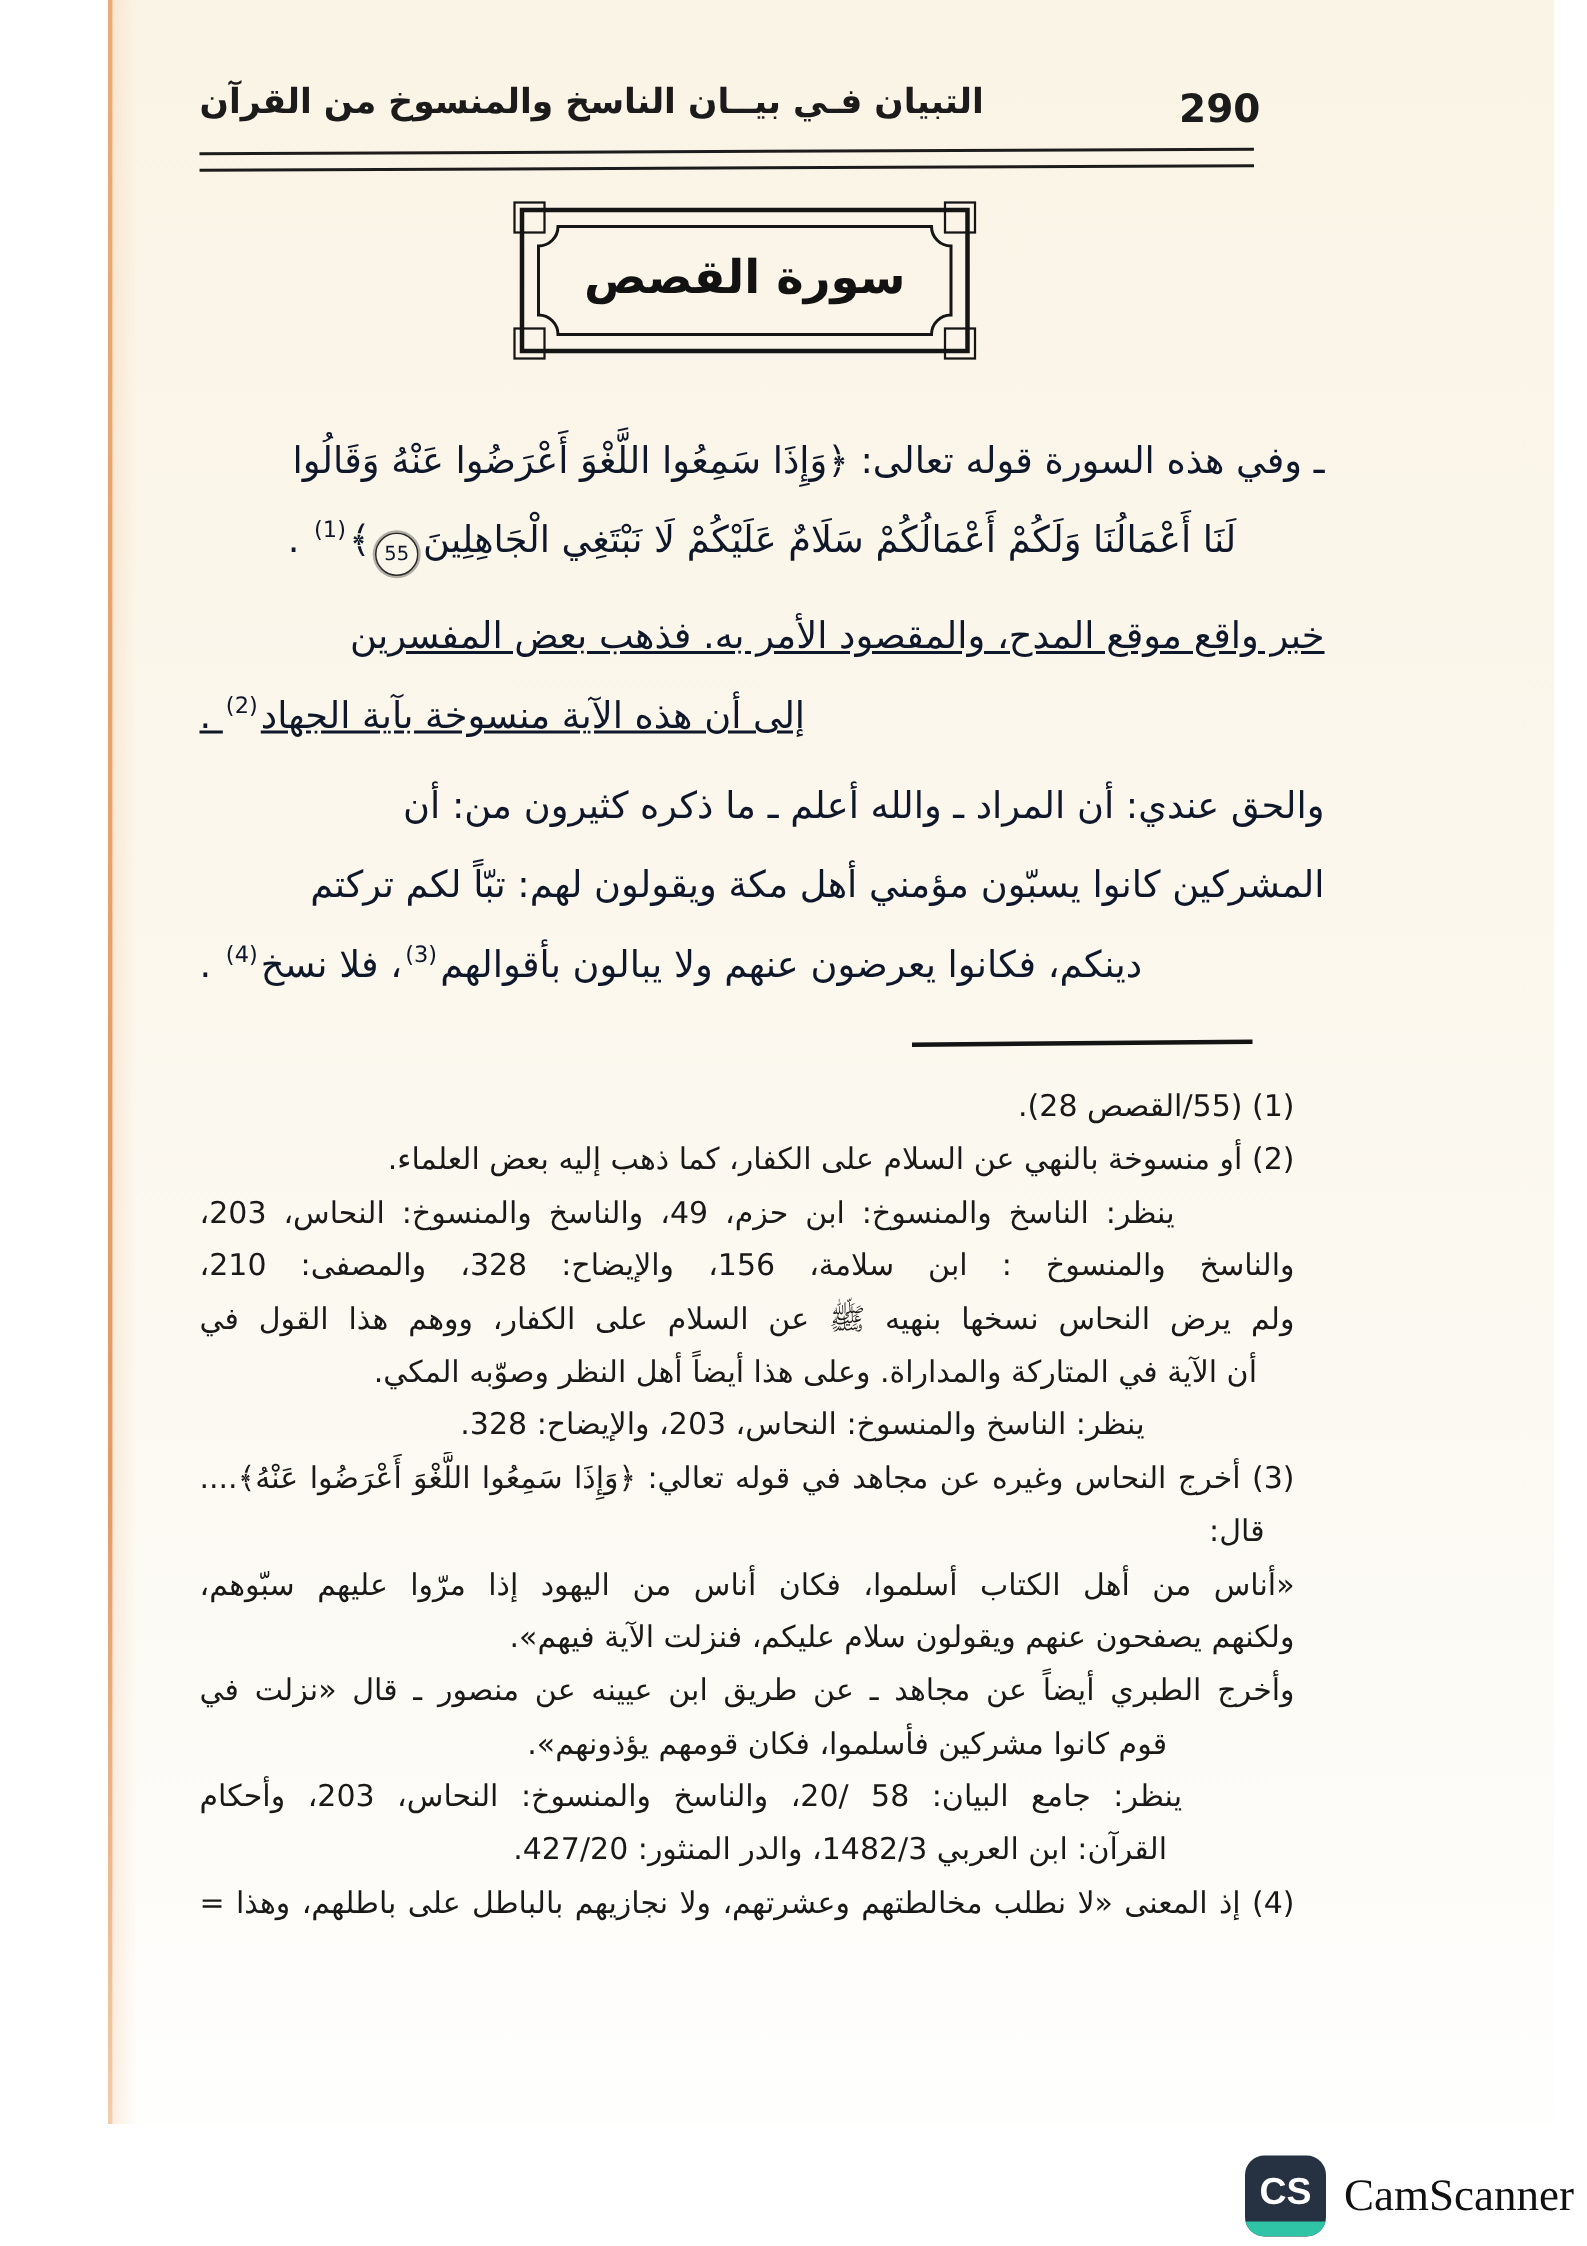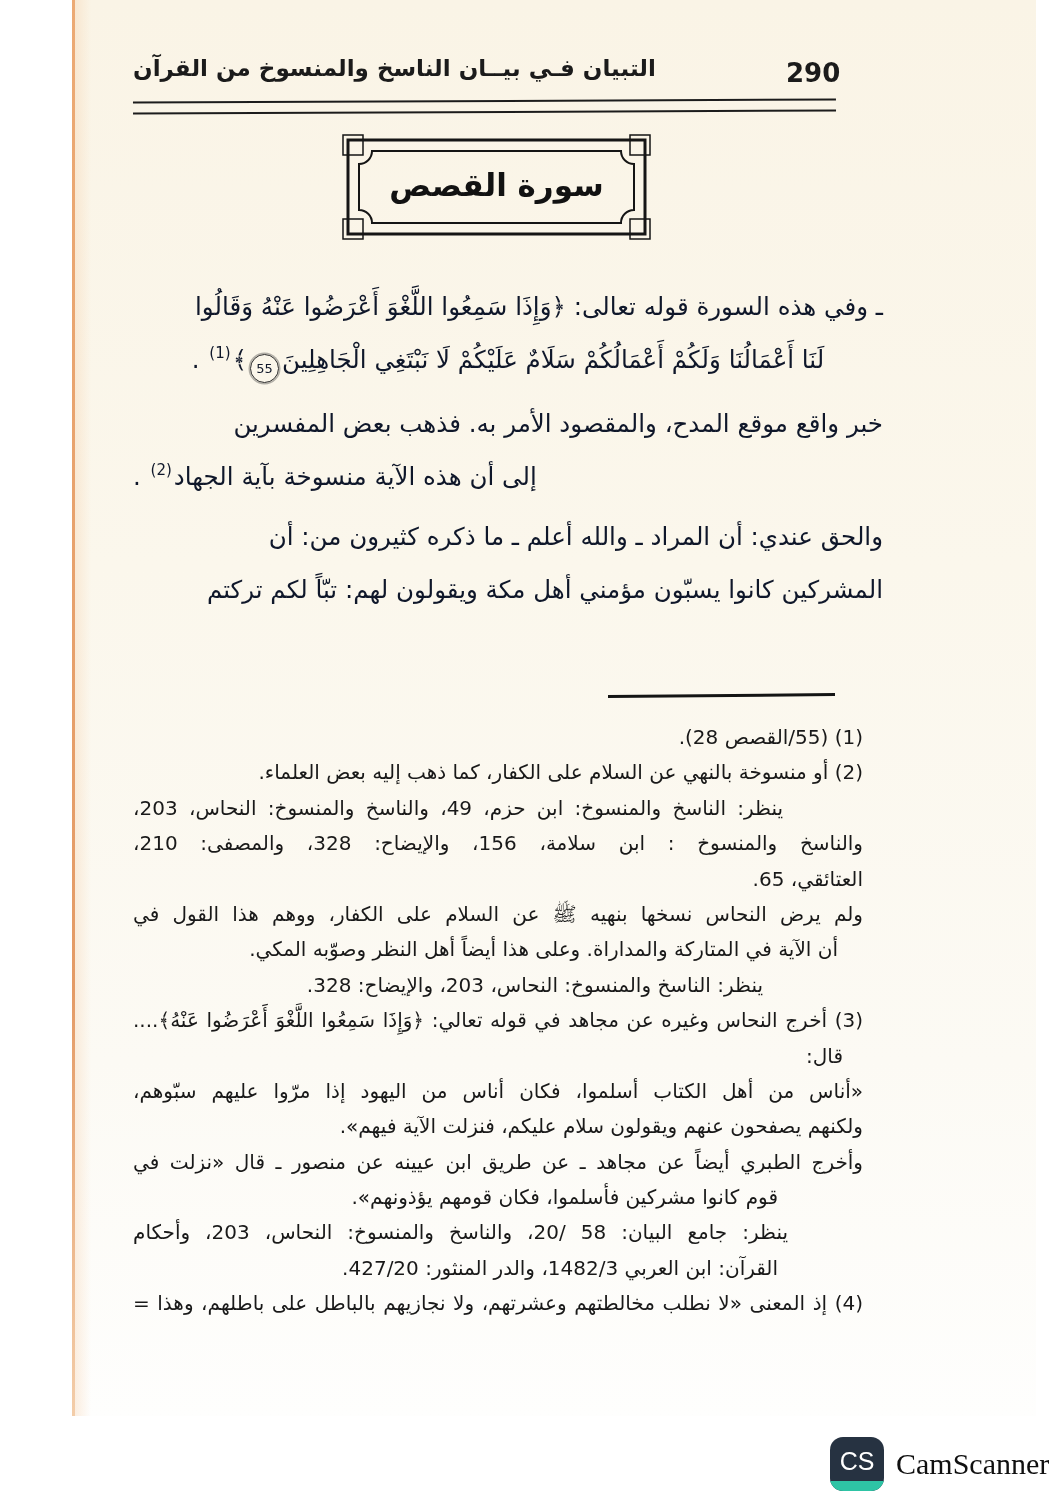--- a/index.html
+++ b/index.html
@@ -52,21 +52,21 @@
     font-size:31px;font-weight:bold;color:#121212;padding-bottom:4px;
   }
 
   
   .bodytext{position:absolute;left:155px;width:750px;font-size:24.5px;color:#0f172a;}
   .bodytext .line{height:53px;line-height:53px;white-space:nowrap;}
   .line.right{text-align:right;}
   .line.left{text-align:left;}
   .line.center{text-align:center;}
   .p1{top:280px;}
-  .p2{top:397px;}
+  .p2{top:397px;text-decoration:underline;}
   .p3{top:510px;}
   .fref{
     display:inline-block;font-size:15px;position:relative;top:-10px;margin:0 2px;
     letter-spacing:0;
   }
   .ayah-medallion{
     display:inline-flex;align-items:center;justify-content:center;
     width:27px;height:27px;border:1.5px solid #2a2a2a;border-radius:50%;
     box-shadow:0 0 0 1.5px rgba(40,40,40,.35);
     font-size:13px;line-height:1;vertical-align:-5px;margin:0 3px;
@@ -96,21 +96,21 @@
     display:flex;align-items:center;direction:ltr;
   }
   .cs-icon{
     width:54px;height:54px;border-radius:13px;background:#263241;
     position:relative;overflow:hidden;flex:0 0 auto;
   }
   .cs-icon .cs-letters{
     position:absolute;top:4px;left:0;right:0;height:40px;
     display:flex;align-items:center;justify-content:center;
     color:#ffffff;font-family:"Liberation Sans",sans-serif;
-    font-weight:normal;font-size:25px;letter-spacing:0px;
+    font-weight:bold;font-size:25px;letter-spacing:0px;
   }
   .cs-icon .cs-strip{
     position:absolute;left:0;right:0;bottom:0;height:10px;background:#2ec4a5;
   }
   .cs-label{
     margin-left:12px;font-family:"Liberation Serif",serif;
     font-size:30px;color:#101010;white-space:nowrap;
   }
 </style>
 </head>
@@ -152,30 +152,32 @@
   <div class="bodytext p2">
     <div class="line right">خبر واقع موقع المدح، والمقصود الأمر به. فذهب بعض المفسرين</div>
     <div class="line left">
       <span>إلى أن هذه الآية منسوخة بآية الجهاد</span><span class="fref">(2)</span><span> .</span>
     </div>
   </div>
 
   <div class="bodytext p3">
     <div class="line right">والحق عندي: أن المراد ـ والله أعلم ـ ما ذكره كثيرون من: أن</div>
     <div class="line right">المشركين كانوا يسبّون مؤمني أهل مكة ويقولون لهم: تبّاً لكم تركتم</div>
+    <div class="line left">
+      <span>دينكم، فكانوا يعرضون عنهم ولا يبالون بأقوالهم</span><span class="fref">(3)</span><span>، فلا نسخ</span><span class="fref">(4)</span><span> .</span>
+    </div>
   </div>
 
   <div class="fn-sep"></div>
 
   <div class="footnotes">
     <div class="fn-line">(1) (55/القصص 28).</div>
     <div class="fn-line">(2) أو منسوخة بالنهي عن السلام على الكفار، كما ذهب إليه بعض العلماء.</div>
     <div class="fn-line j indR80">ينظر: الناسخ والمنسوخ: ابن حزم، 49، والناسخ والمنسوخ: النحاس، 203،</div>
     <div class="fn-line j">والناسخ والمنسوخ : ابن سلامة، 156، والإيضاح: 328، والمصفى: 210،</div>
-    <div class="fn-line">العتائقي، 65.</div>
     <div class="fn-line j">ولم يرض النحاس نسخها بنهيه ﷺ عن السلام على الكفار، ووهم هذا القول في</div>
     <div class="fn-line indR25">أن الآية في المتاركة والمداراة. وعلى هذا أيضاً أهل النظر وصوّبه المكي.</div>
     <div class="fn-line indR100">ينظر: الناسخ والمنسوخ: النحاس، 203، والإيضاح: 328.</div>
     <div class="fn-line j">(3) أخرج النحاس وغيره عن مجاهد في قوله تعالي: ﴿وَإِذَا سَمِعُوا اللَّغْوَ أَعْرَضُوا عَنْهُ﴾....</div>
     <div class="fn-line indR20">قال:</div>
     <div class="fn-line j">«أناس من أهل الكتاب أسلموا، فكان أناس من اليهود إذا مرّوا عليهم سبّوهم،</div>
     <div class="fn-line">ولكنهم يصفحون عنهم ويقولون سلام عليكم، فنزلت الآية فيهم».</div>
     <div class="fn-line j">وأخرج الطبري أيضاً عن مجاهد ـ عن طريق ابن عيينه عن منصور ـ قال «نزلت في</div>
     <div class="fn-line indR85">قوم كانوا مشركين فأسلموا، فكان قومهم يؤذونهم».</div>
     <div class="fn-line j indR75">ينظر: جامع البيان: ‪20/ 58‬، والناسخ والمنسوخ: النحاس، 203، وأحكام</div>

